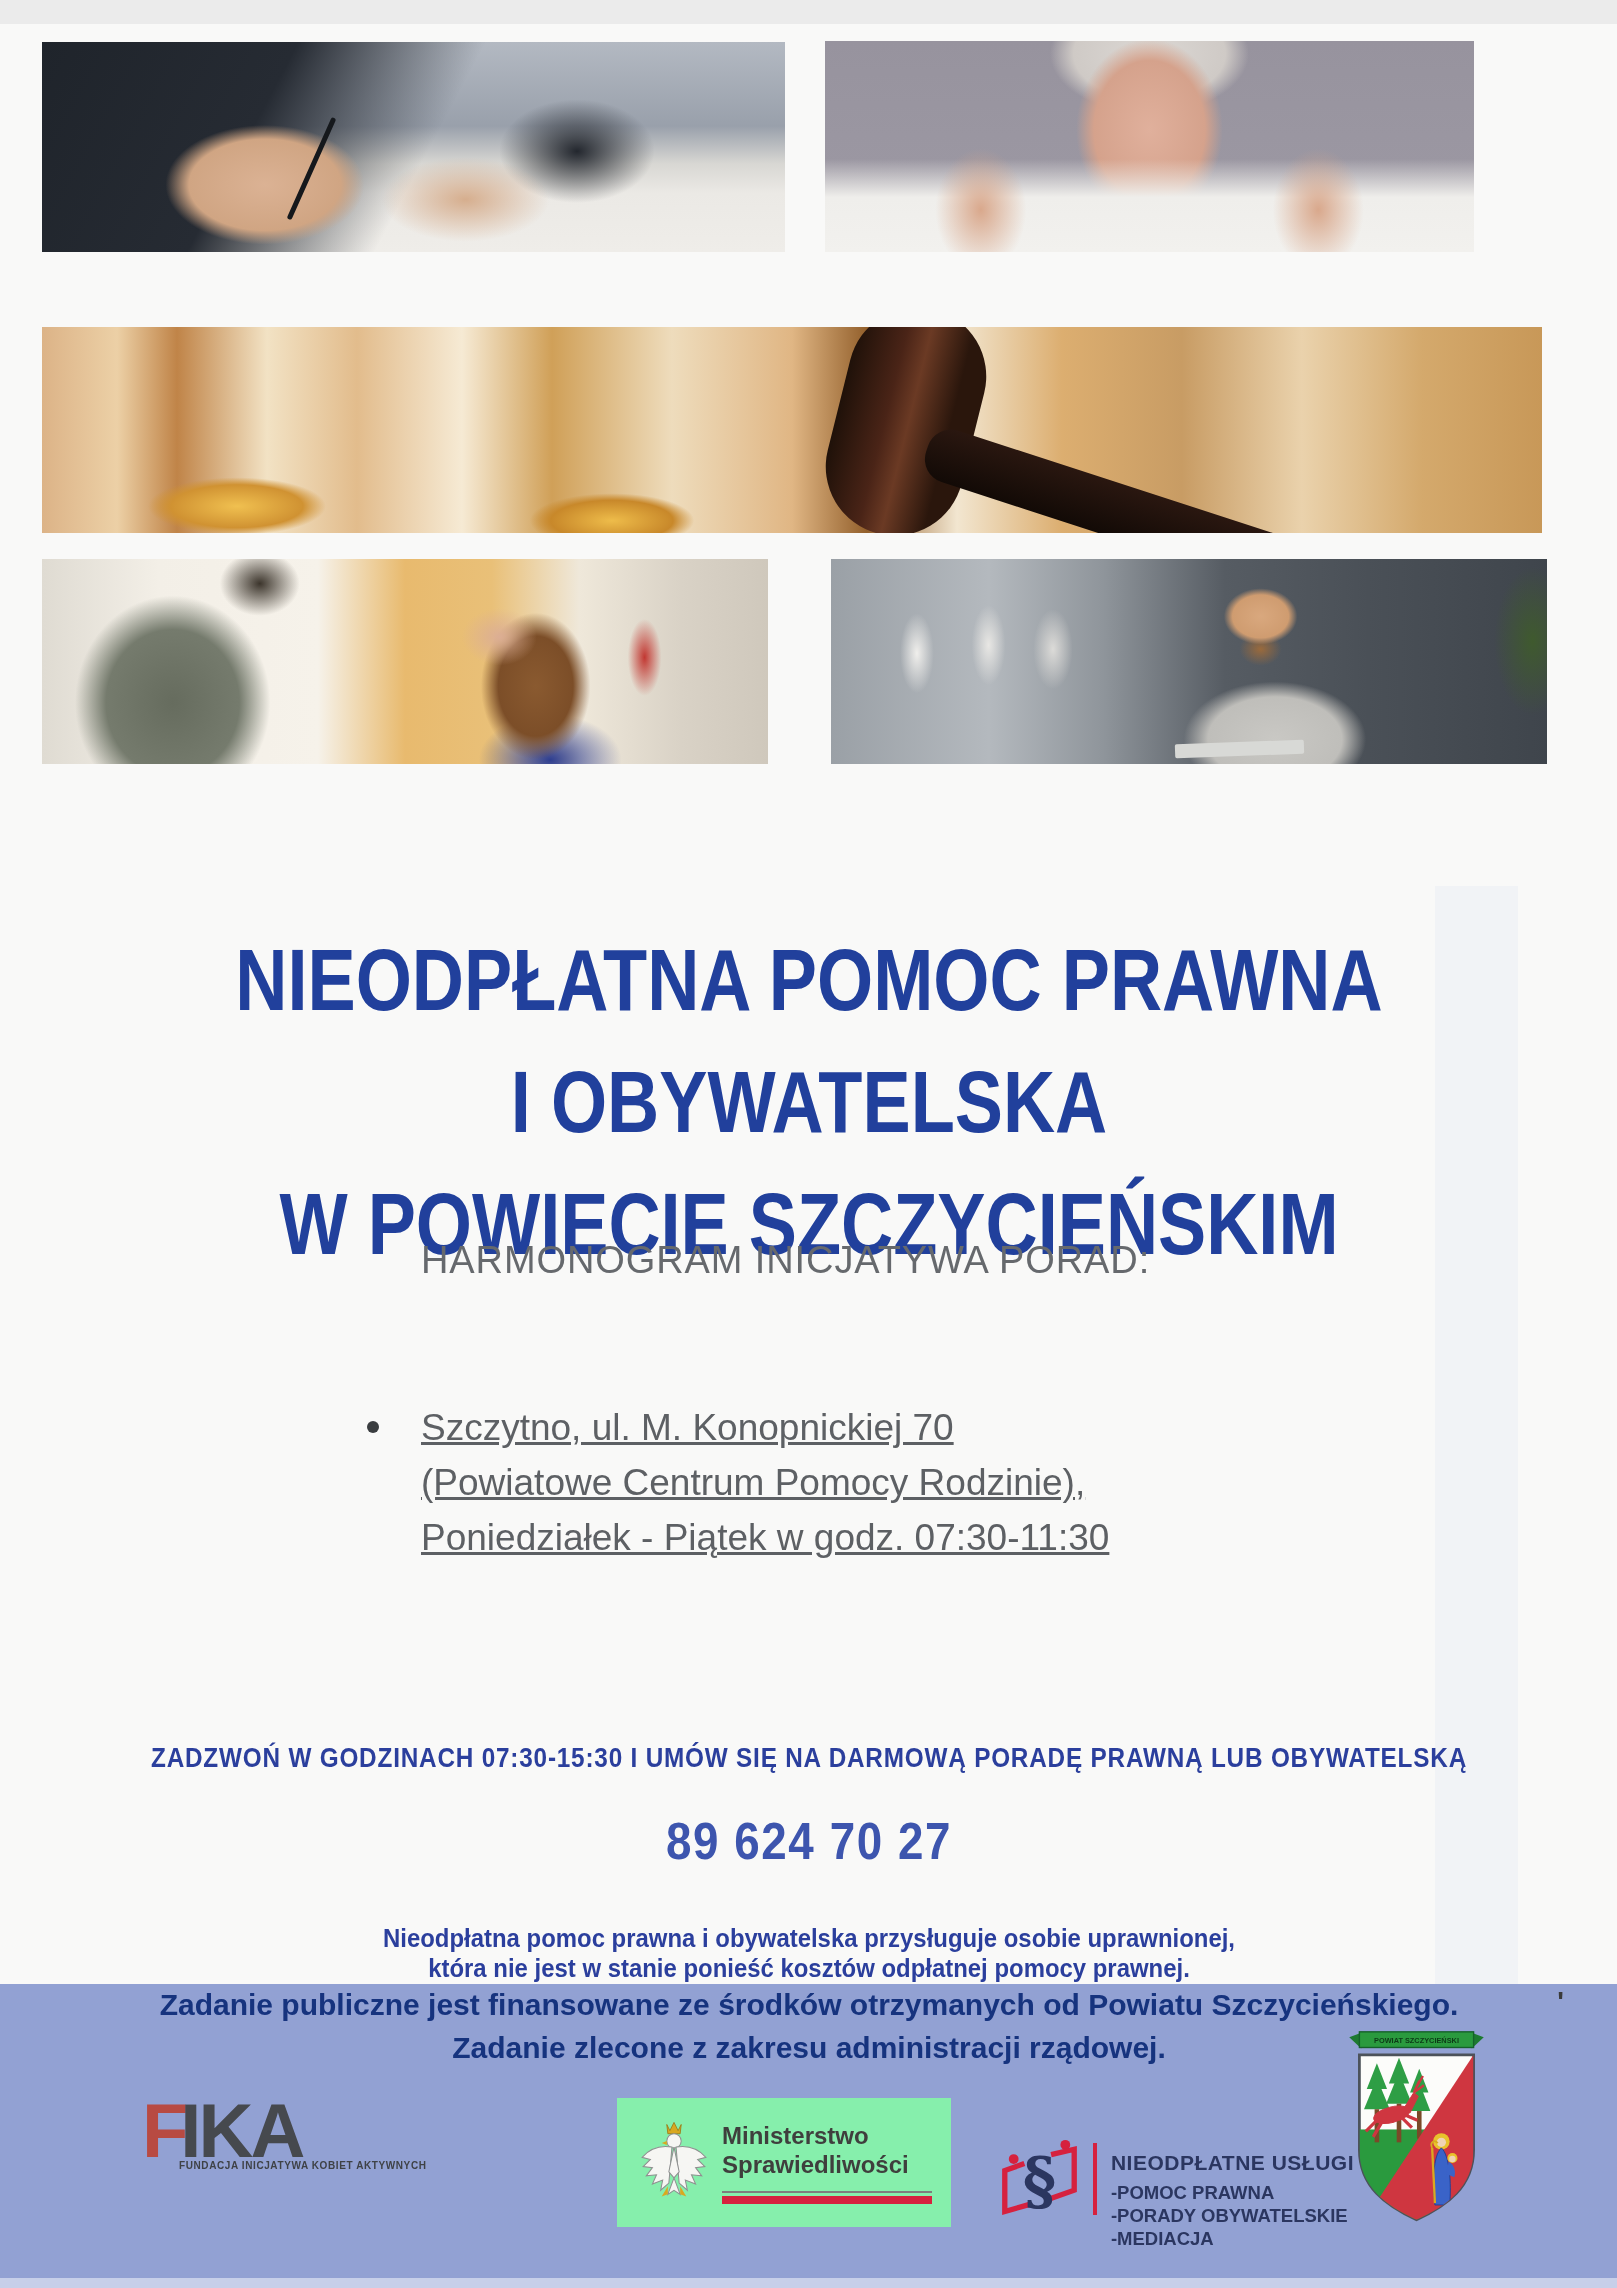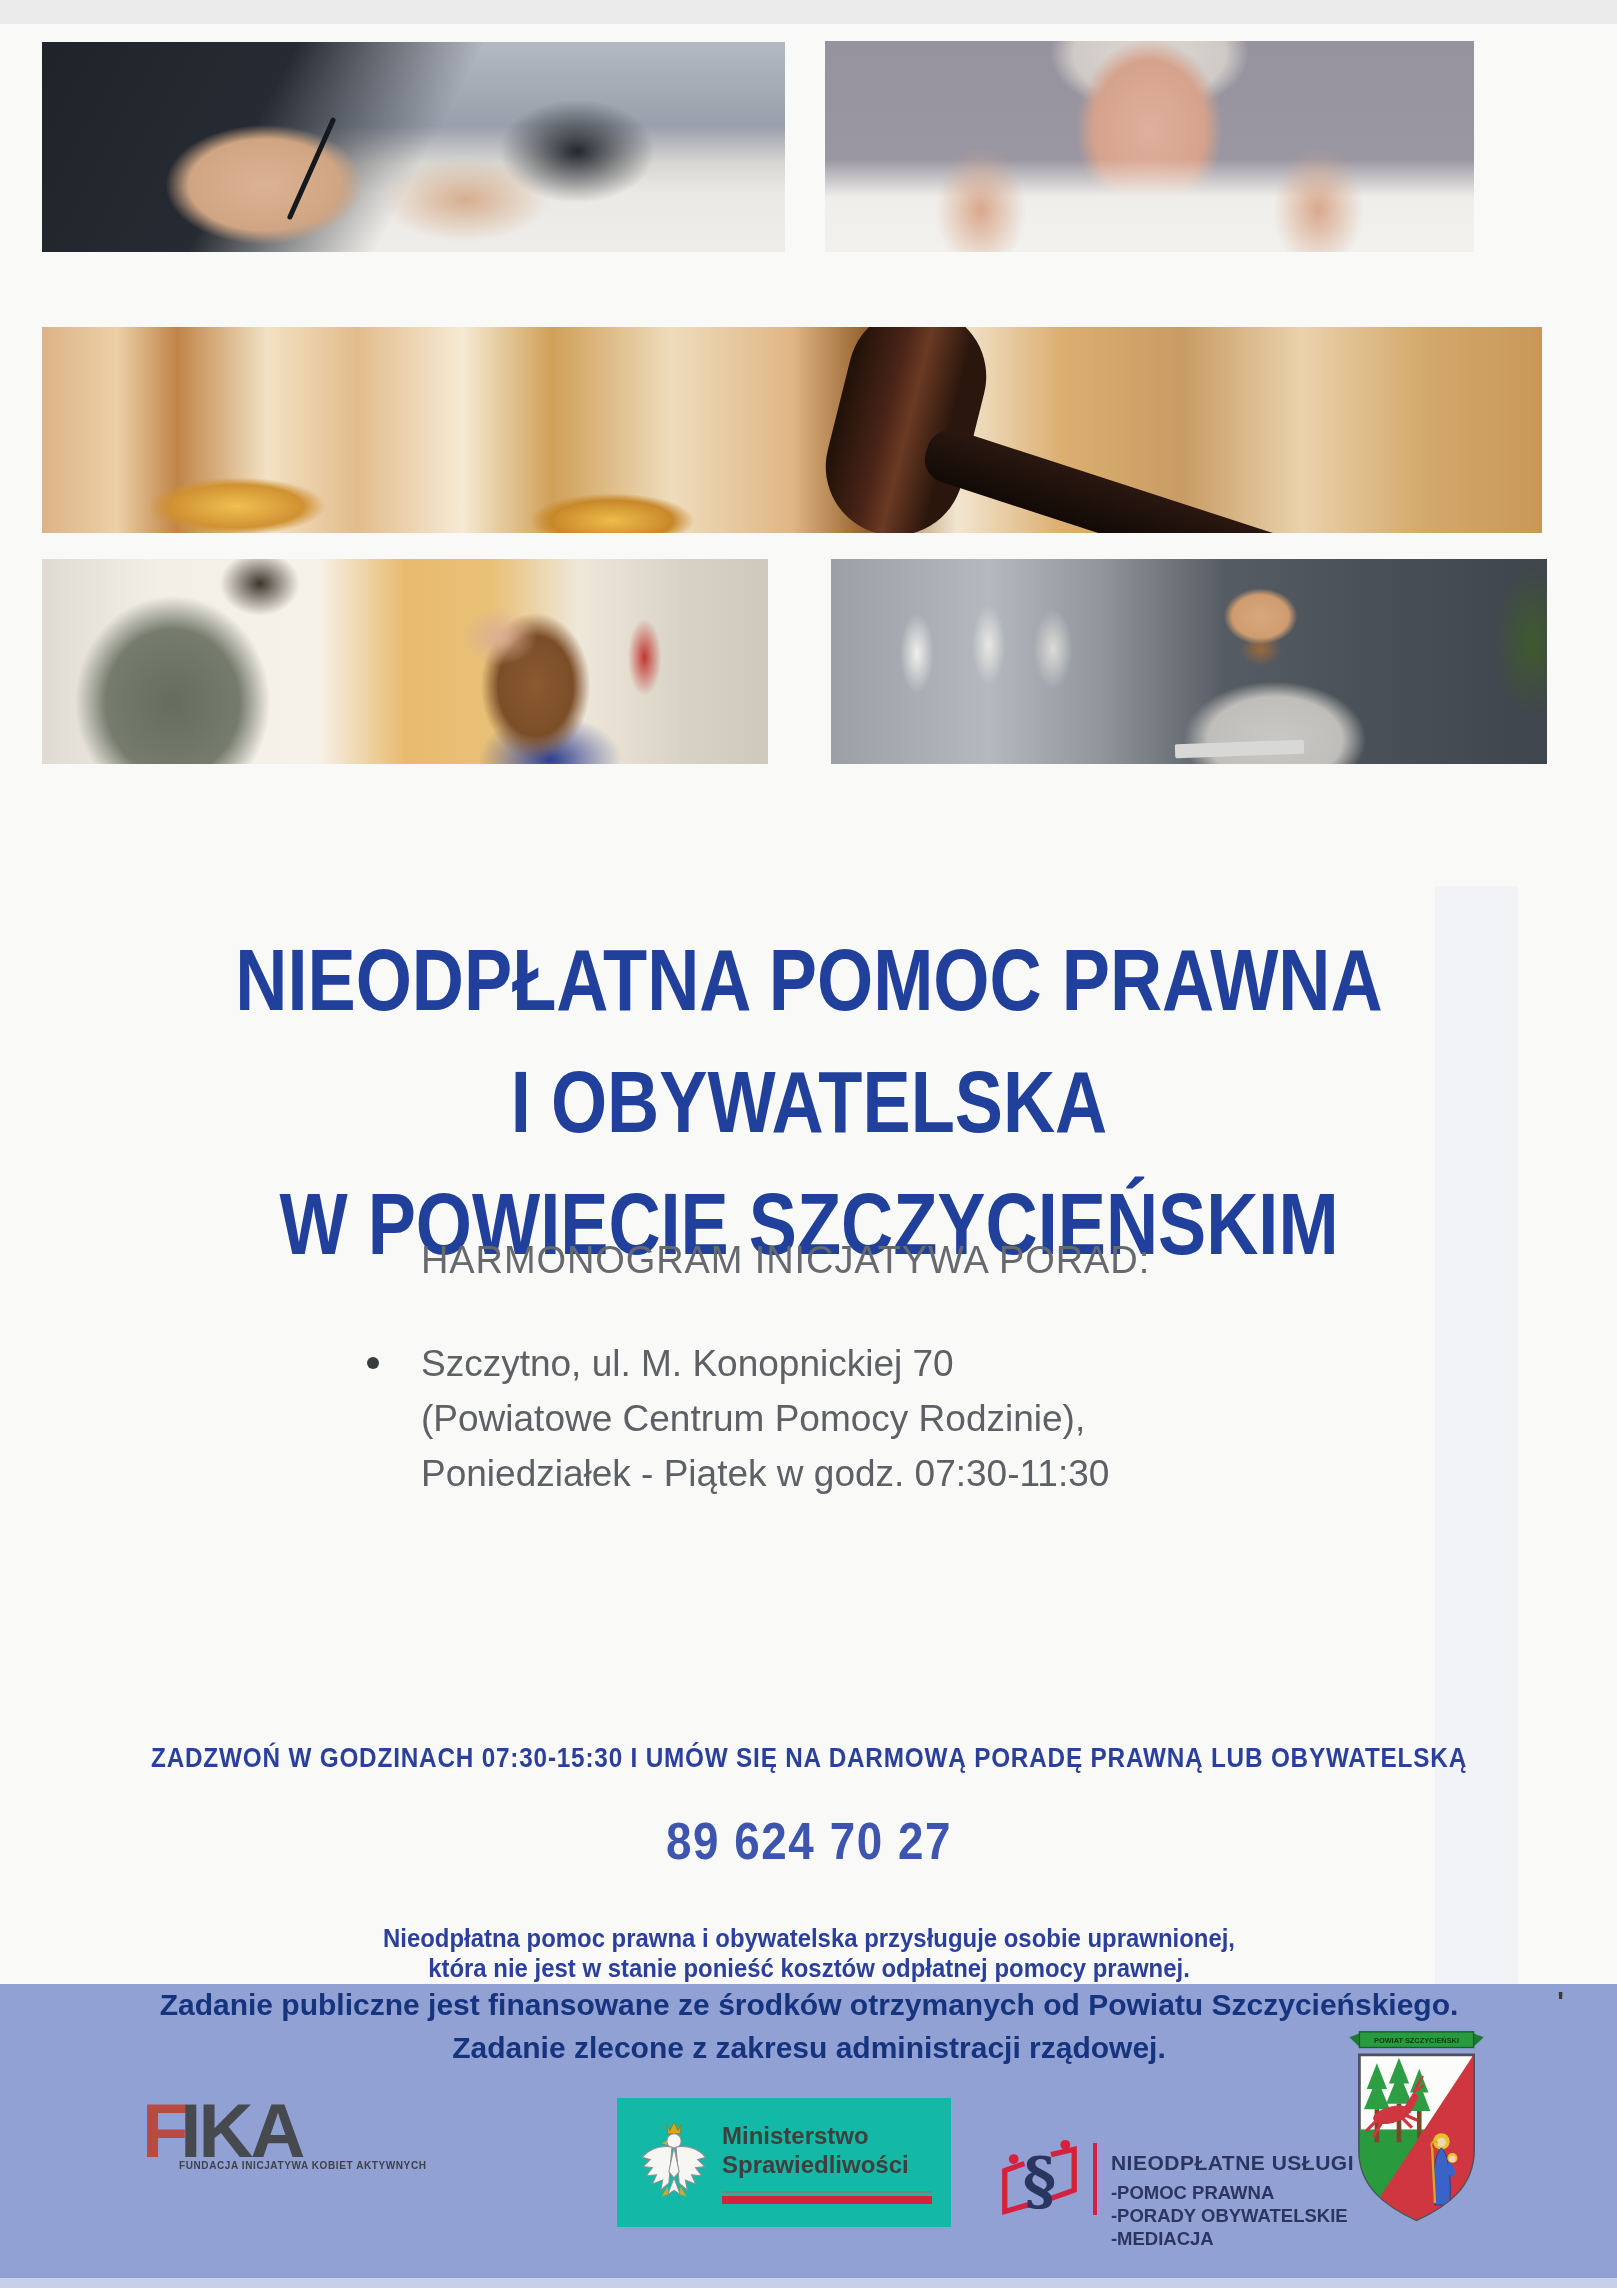--- a/index.html
+++ b/index.html
@@ -56,22 +56,22 @@
       radial-gradient(ellipse 24px 57px at 22% 42%, #e8e7e4 0%, rgba(232,231,228,0) 70%),
       radial-gradient(ellipse 28px 57px at 31% 44%, #dcdbd8 0%, rgba(220,219,216,0) 70%),
       linear-gradient(90deg,#9aa0a6 0%,#b4b9be 22%,#8f959b 38%,#565c63 55%,#4a5057 75%,#3f454c 100%);}
   .p5::after{content:"";position:absolute;left:48%;bottom:4%;width:129px;height:14px;background:#d8d9d6;transform:rotate(-2deg);border-radius:1.8px;}
 
   
   .title{position:absolute;left:0;top:919px;width:100%;text-align:center;
     color:#21409c;font-weight:800;font-size:87px;line-height:122px;
     transform:scaleX(0.83);letter-spacing:0px;}
   .schedule-heading{position:absolute;left:421px;top:1239px;font-size:38px;color:#66696d;letter-spacing:0.9px;}
-  .locations{position:absolute;left:367px;top:1336px;margin:0;padding:0;list-style:none;
-    font-size:37px;line-height:55px;color:#5d6064;}
+  .locations{position:absolute;left:367px;top:1400px;margin:0;padding:0;list-style:none;
+    font-size:37px;line-height:55px;color:#5d6064;text-decoration:underline;}
   .locations li{position:relative;padding-left:54px;}
   .locations li + li{margin-top:49px;}
   .locations li::before{content:"";position:absolute;left:0;top:21px;width:12px;height:12px;border-radius:50%;background:#3a3d40;}
   .locations .ln{display:block;}
 
   .call-line{position:absolute;left:0;top:1743px;width:100%;text-align:center;
     font-size:27px;font-weight:700;letter-spacing:0.9px;color:#2b3f9d;transform:scaleX(0.9);}
   .phone{position:absolute;left:0;top:1811px;width:100%;text-align:center;
     font-size:52px;font-weight:800;letter-spacing:1.8px;color:#3d55ae;transform:scaleX(0.88);}
   .note{position:absolute;left:0;top:1923px;width:100%;text-align:center;
@@ -83,21 +83,21 @@
   .f1{padding-top:5px;text-align:center;font-size:30px;font-weight:700;color:#16337e;line-height:31px;}
   .f2{margin-top:12px;text-align:center;font-size:30px;font-weight:700;color:#16337e;line-height:31px;}
   .mark{position:absolute;right:54px;top:1.8px;font-size:28px;font-weight:700;color:#3a3a3a;}
 
   .fika{position:absolute;left:142px;top:114px;}
   .fika-word{font-size:76px;font-weight:800;letter-spacing:-2.8px;line-height:66px;}
   .fika-f{color:#b84a42;}
   .fika-ika{color:#46494e;margin-left:-5.5px;}
   .fika-sub{font-size:10px;font-weight:700;color:#3f4246;letter-spacing:0.6px;margin:-3.7px 0 0 37px;}
 
-  .ministry{position:absolute;left:617px;top:114px;width:334px;height:129px;background:#14b8a6;
+  .ministry{position:absolute;left:617px;top:114px;width:334px;height:129px;background:#86efac;
     display:flex;align-items:center;}
   .eagle{margin-left:20px;flex:0 0 auto;}
   .min-col{margin-left:11px;}
   .min-line{font-size:24px;font-weight:700;color:#3f3f3d;line-height:29px;}
   .min-rule{width:210px;height:1.8px;background:#7e7e7c;margin-top:12px;}
   .min-red{width:210px;height:8.3px;background:#d6213e;margin-top:2.8px;}
 
   .services{position:absolute;left:995px;top:125px;display:flex;align-items:center;}
   .svc-sep{width:3.7px;height:72px;background:#d6213e;margin:0 14px 0 9.2px;}
   .svc-title{font-size:21px;font-weight:700;color:#2b3660;letter-spacing:0.5px;margin-bottom:5.5px;margin-top:42px;}

